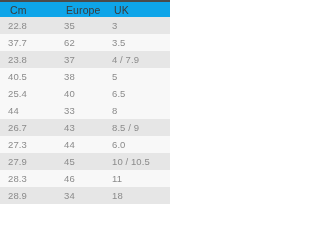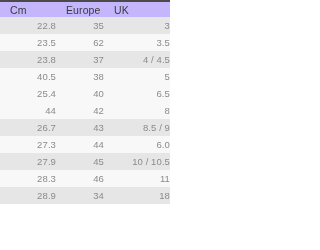--- a/index.html
+++ b/index.html
@@ -34,38 +34,38 @@
     left: 0;
     width: 170px;
     border-collapse: collapse;
     table-layout: fixed;
   }
   table.size-table col.c-cm     { width: 56px; }
   table.size-table col.c-europe { width: 48px; }
   table.size-table col.c-uk     { width: 66px; }
 
   thead tr {
-    background: #c4b5fd;
+    background: #0ea5e9;
     padding-left: 32px;
   }
   thead th {
     height: 15px;
     padding: 0 0 0 10px;
     text-align: left;
     font-weight: normal;
     font-size: 10.5px;
     color: #3b3b3b;
     vertical-align: middle;
     white-space: nowrap;
     letter-spacing: 0.1px;
   }
   tbody td {
     height: 17px;
-    padding: 0 0 0 2px;
-    text-align: right;
+    padding: 0 0 0 8px;
+    text-align: left;
     font-size: 9.5px;
     color: #8b8b8b;
     vertical-align: middle;
     white-space: nowrap;
     letter-spacing: 0.1px;
   }
   tbody tr.odd  { background: #e6e6e6; }
   tbody tr.even { background: #f8f8f8; }
 </style>
 </head>
@@ -86,42 +86,42 @@
         <th>UK</th>
       </tr>
     </thead>
     <tbody id="table-body">
         <tr class="odd">
           <td>22.8</td>
           <td>35</td>
           <td>3</td>
         </tr>
         <tr class="even">
-          <td>23.5</td>
+          <td>37.7</td>
           <td>62</td>
           <td>3.5</td>
         </tr>
         <tr class="odd">
           <td>23.8</td>
           <td>37</td>
-          <td>4 / 4.5</td>
+          <td>4 / 7.9</td>
         </tr>
         <tr class="even">
           <td>40.5</td>
           <td>38</td>
           <td>5</td>
         </tr>
         <tr class="even">
           <td>25.4</td>
           <td>40</td>
           <td>6.5</td>
         </tr>
         <tr class="even">
           <td>44</td>
-          <td>42</td>
+          <td>33</td>
           <td>8</td>
         </tr>
         <tr class="odd">
           <td>26.7</td>
           <td>43</td>
           <td>8.5 / 9</td>
         </tr>
         <tr class="even">
           <td>27.3</td>
           <td>44</td>

